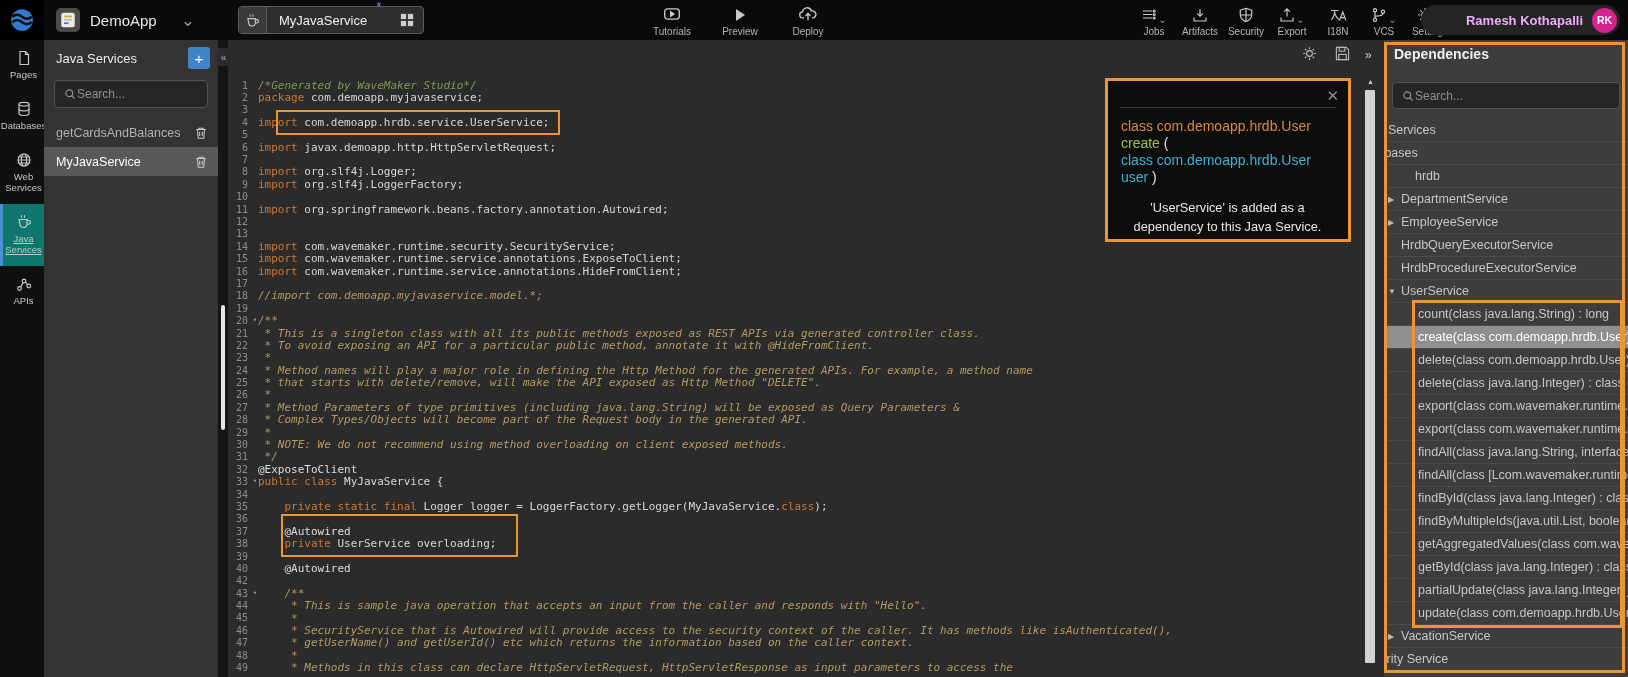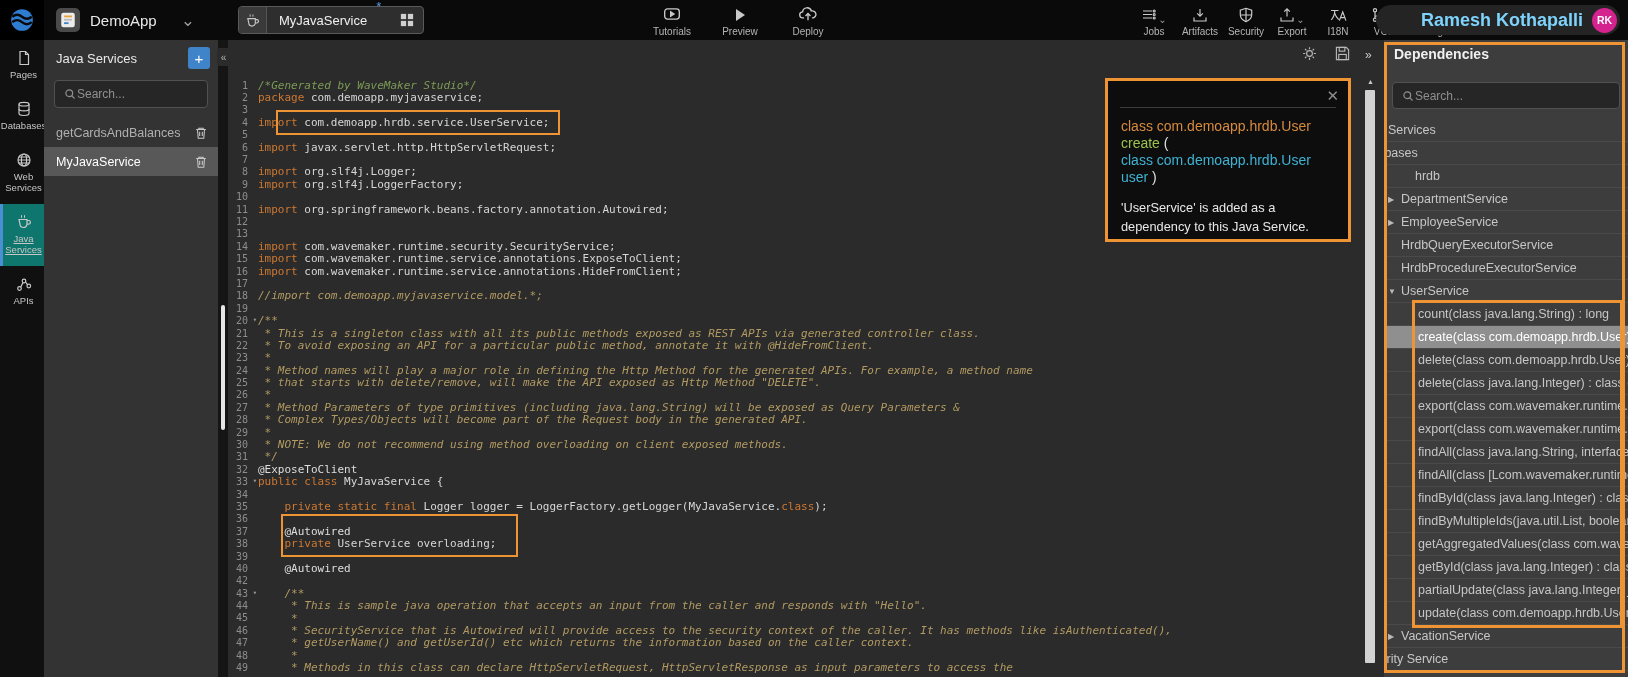--- a/index.html
+++ b/index.html
@@ -25,21 +25,21 @@
   #tabgrid { width:32px; display:flex; align-items:center; justify-content:center; }
   .tool { display:flex; flex-direction:column; align-items:center; justify-content:center; gap:3px;
     color:#b4b4b4; font-size:10px; min-width:40px; cursor:pointer; }
   .tool .ic { height:17px; display:flex; align-items:flex-end; }
   .tool .withchev { display:flex; align-items:flex-end; gap:1px; }
   .tool .withchev .chev { font-size:10px; margin-bottom:-2px; }
   #centertools { position:absolute; left:652px; top:3px; height:36px; display:flex; gap:28px; }
   #righttools { position:absolute; right:178px; top:3px; height:36px; display:flex; gap:6px; }
   #userpill { position:absolute; right:8px; top:5px; height:30px; border-radius:16px; background:#242424;
     display:flex; align-items:center; gap:9px; padding:0 3px 0 15px; }
-  #username { color:#7dd3fc; font-size:18px; font-weight:700;padding-left:30px; }
+  #username { color:#f0abfc; font-size:13px; font-weight:700;padding-left:30px; }
   #avatar { width:25px; height:25px; border-radius:50%; background:#d4238f; color:#fff;
     font-size:10.5px; font-weight:700; display:flex; align-items:center; justify-content:center; }
 
   
   #rail { position:absolute; left:0; top:40px; width:44px; height:637px; background:#101010; z-index:20; }
   .railitem { display:flex; flex-direction:column; align-items:center; justify-content:center; gap:4px;
     padding:10px 0; color:#c6c6c6; font-size:9.5px; text-align:center; line-height:1.15; cursor:pointer;
     border-left:3px solid transparent; }
   .railitem.active { background:#0f766e; border-left:3px solid #4a8fd4;text-decoration:underline; }
 
@@ -81,21 +81,21 @@
   #box-import { left:48px; top:110px; width:284px; height:25px; }
   #box-auto { left:53px; top:514px; width:237px; height:43px; }
 
   
   #popup { position:absolute; left:877px; top:78px; width:246px; height:164px; background:#0d0d0d;
     border:3px solid #ef9434; z-index:6; }
   #pp-close { position:absolute; top:7px; right:9px; color:#8f8f8f; font-size:15px; cursor:pointer; line-height:1; }
   #pp-div { position:absolute; top:26px; left:12px; right:12px; height:1px; background:#3a3a3a; }
   #pp-code { position:absolute; top:37px; left:13px; right:8px; font-size:14px; line-height:17px; }
   .pp-or { color:#d78b3f; } .pp-gr { color:#9dc34d; } .pp-wh { color:#e0e0e0; } .pp-cy { color:#3fb3d4; }
-  #pp-msg { position:absolute; top:118px; left:13px; right:14px; color:#e8e8e8; font-size:12.8px; line-height:1.45; }
+  #pp-msg { position:absolute; top:118px; left:13px; right:14px; color:#e8e8e8; font-size:12.8px; line-height:1.45;text-align:center; }
 
   
   #scrollstrip { position:absolute; left:1360px; top:40px; width:24px; height:637px; background:#2b2b2b; z-index:12; }
   #ss-expand { position:absolute; left:5px; top:8px; color:#c9c9c9; font-size:12px; cursor:pointer; }
   #ss-up { position:absolute; left:7px; top:38px; color:#c9c9c9; font-size:7px; }
   #ss-thumb { position:absolute; left:5px; top:50px; width:10px; bottom:14px; background:#d2d2d2; border-radius:1px; }
 
   
   #deps { position:absolute; left:1384px; top:40px; width:244px; height:637px; background:#3d3d3d;
     overflow:hidden; z-index:11; }
@@ -366,21 +366,21 @@
         <rect x="4" y="9" width="8" height="5.5"></rect>
         </svg>
     </span>
   </div>
   <div id="codewrap">
       <div class="cl"><span class="ln">1</span><span class="ct"><span class="c">/*Generated by WaveMaker Studio*/</span></span></div>
       <div class="cl"><span class="ln">2</span><span class="ct"><span class="k">package</span><span class="p"> com.demoapp.myjavaservice;</span></span></div>
       <div class="cl"><span class="ln">3</span><span class="ct"></span></div>
       <div class="cl"><span class="ln">4</span><span class="ct"><span class="k">import</span><span class="p"> com.demoapp.hrdb.service.UserService;</span></span></div>
       <div class="cl"><span class="ln">5</span><span class="ct"></span></div>
-      <div class="cl"><span class="ln">6</span><span class="ct"><span class="k">import</span><span class="p"> javax.servlet.http.HttpServletRequest;</span></span></div>
+      <div class="cl"><span class="ln">6</span><span class="ct"><span class="k">import</span><span class="p"> javax.demoapp.http.HttpServletRequest;</span></span></div>
       <div class="cl"><span class="ln">7</span><span class="ct"></span></div>
       <div class="cl"><span class="ln">8</span><span class="ct"><span class="k">import</span><span class="p"> org.slf4j.Logger;</span></span></div>
       <div class="cl"><span class="ln">9</span><span class="ct"><span class="k">import</span><span class="p"> org.slf4j.LoggerFactory;</span></span></div>
       <div class="cl"><span class="ln">10</span><span class="ct"></span></div>
       <div class="cl"><span class="ln">11</span><span class="ct"><span class="k">import</span><span class="p"> org.springframework.beans.factory.annotation.Autowired;</span></span></div>
       <div class="cl"><span class="ln">12</span><span class="ct"></span></div>
       <div class="cl"><span class="ln">13</span><span class="ct"></span></div>
       <div class="cl"><span class="ln">14</span><span class="ct"><span class="k">import</span><span class="p"> com.wavemaker.runtime.security.SecurityService;</span></span></div>
       <div class="cl"><span class="ln">15</span><span class="ct"><span class="k">import</span><span class="p"> com.wavemaker.runtime.service.annotations.ExposeToClient;</span></span></div>
       <div class="cl"><span class="ln">16</span><span class="ct"><span class="k">import</span><span class="p"> com.wavemaker.runtime.service.annotations.HideFromClient;</span></span></div>

